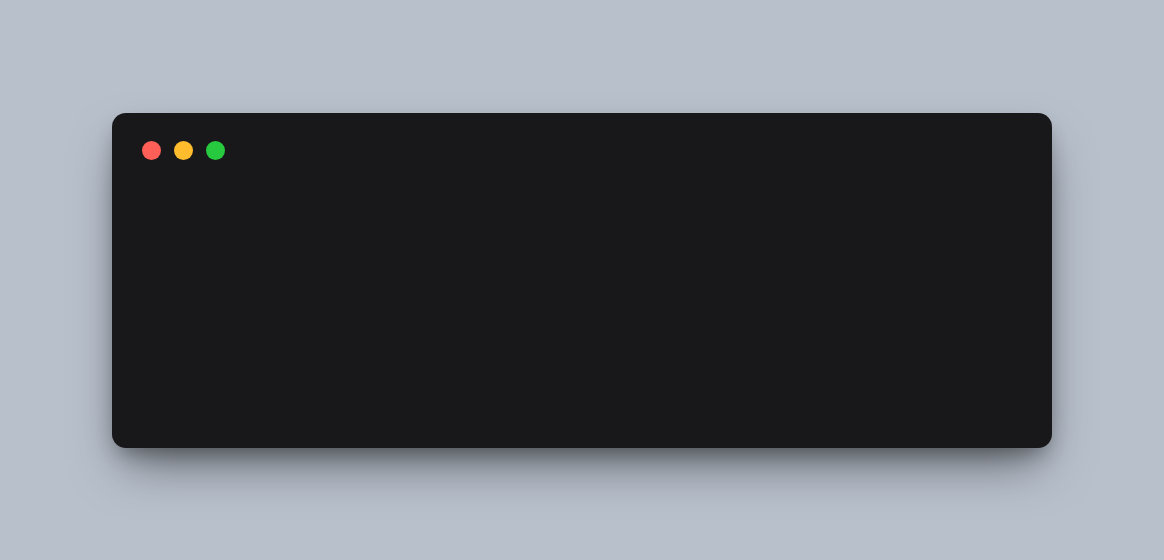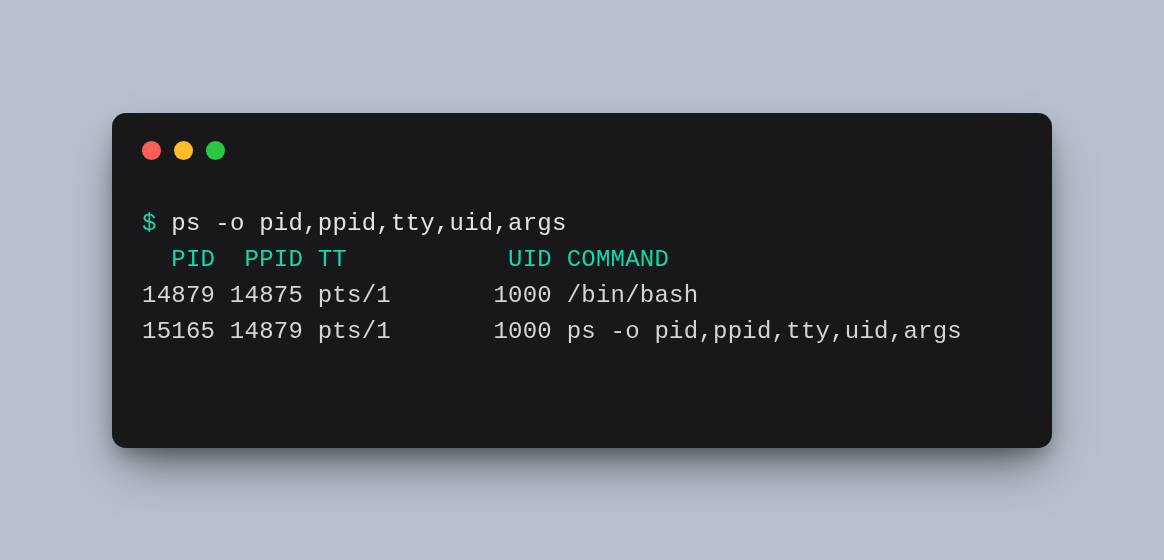--- a/index.html
+++ b/index.html
@@ -60,17 +60,13 @@
   </style>
 </head>
 <body>
 
 <div class="terminal-window">
   <div class="traffic-lights">
     <div class="traffic-light red"></div>
     <div class="traffic-light yellow"></div>
     <div class="traffic-light green"></div>
   </div>
-  <div class="terminal-content"><span class="prompt">$</span> <span class="command-text">ps -o pid,ppid,tty,uid,args</span>
-<span class="header">  PID  PPID TT           UID COMMAND</span>
-<span class="row-text">14879 14875 pts/1       1000 /bin/bash</span>
-<span class="row-text">15165 14879 pts/1       1000 ps -o pid,ppid,tty,uid,args</span></div>
 </div>
 
 </body></html>

